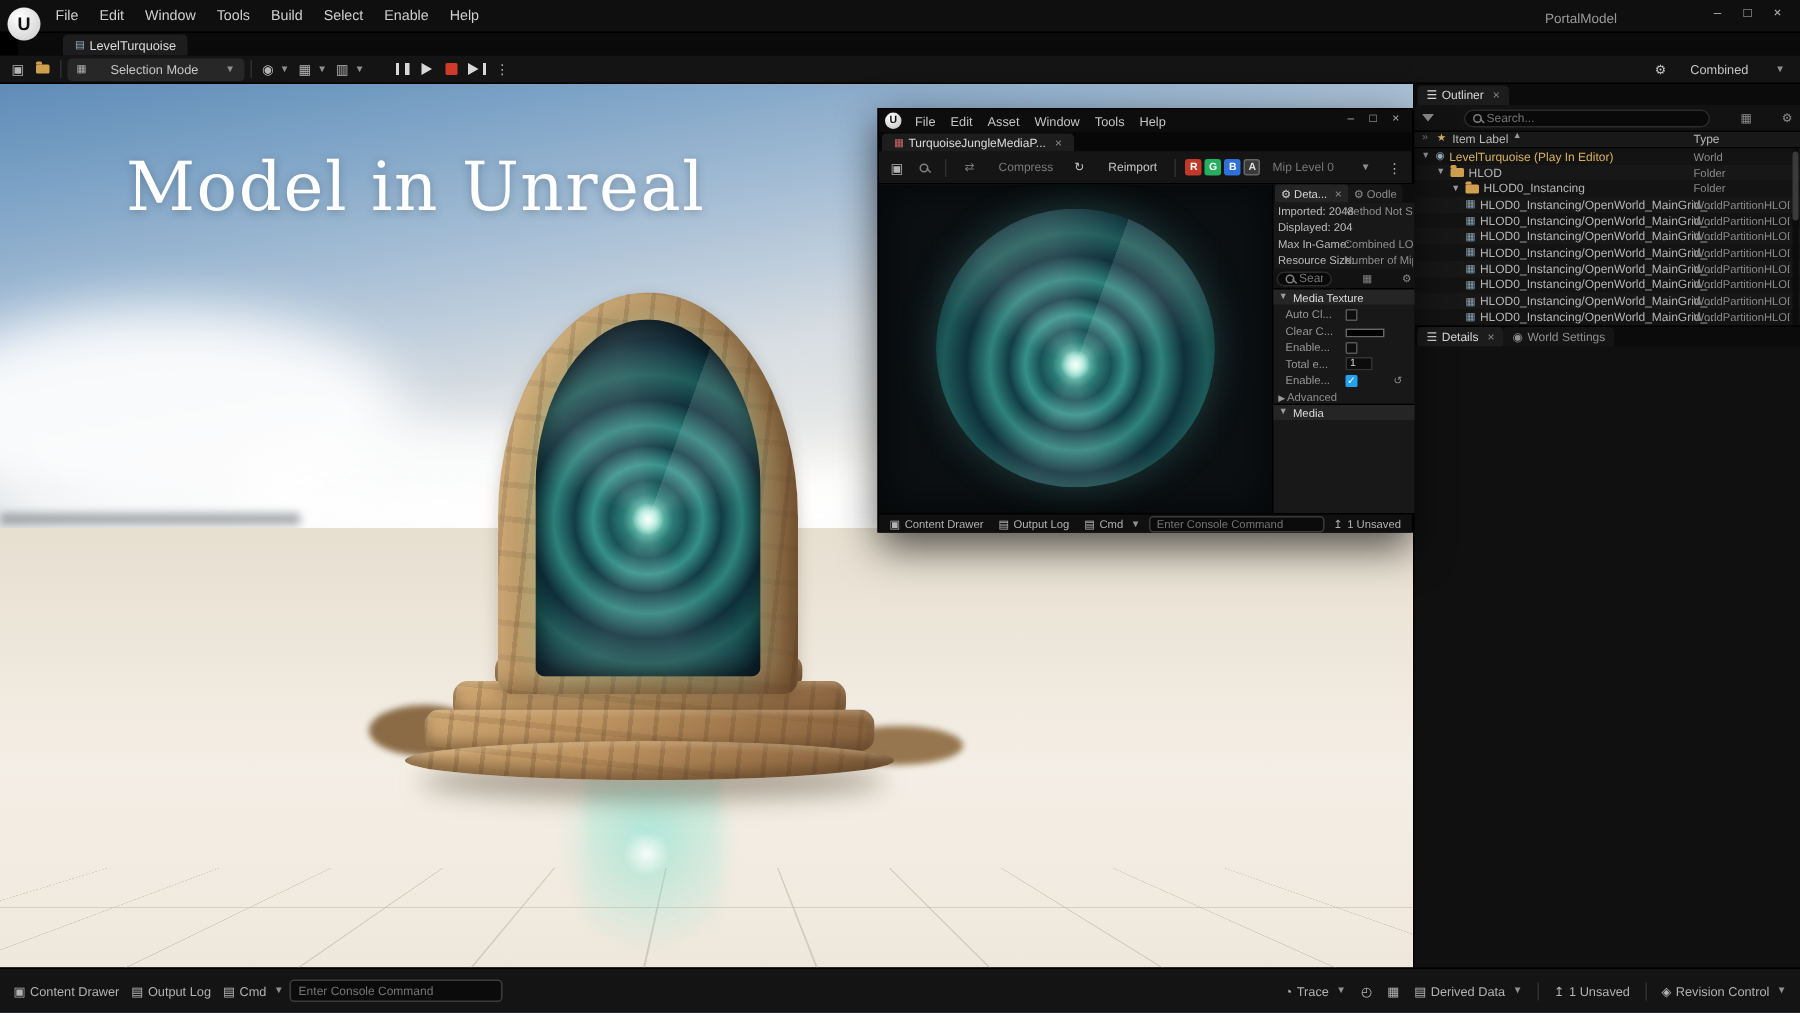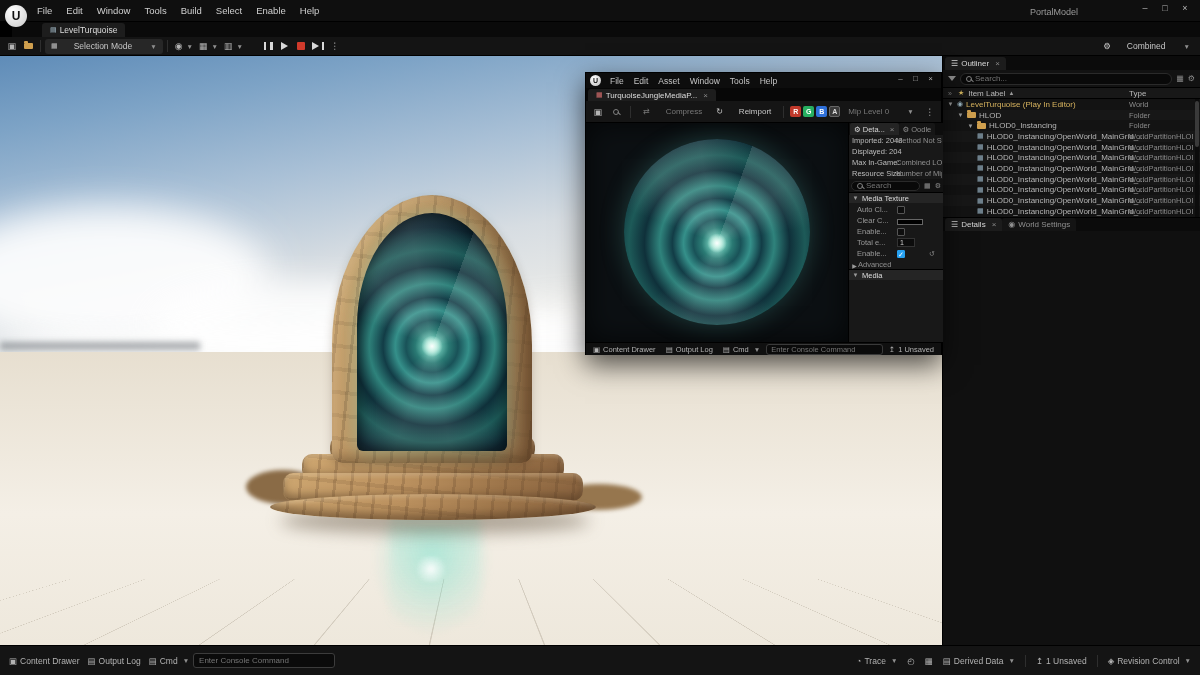--- a/index.html
+++ b/index.html
@@ -52,27 +52,27 @@
   .arch-inner{position:absolute;left:25px;top:18px;width:150px;height:238px;border-radius:75px 75px 6px 6px / 112px 112px 6px 6px;
       box-shadow:inset 0 0 16px rgba(0,0,0,.6),0 0 22px rgba(110,225,205,.35)}
   .slab{position:absolute;border-radius:10px;box-shadow:inset 0 -6px 9px rgba(70,48,28,.5),inset 0 3px 4px rgba(255,235,200,.3)}
   .rubble{position:absolute;border-radius:50%;filter:blur(2px)}
   .vp-title{position:absolute;left:84px;top:42px;font-family:"DejaVu Serif",serif;font-size:45px;color:#fff;text-shadow:0 1px 6px rgba(40,60,80,.35);letter-spacing:1px;z-index:4}
   
   .rpanel{position:absolute;left:942px;top:56px;width:258px;height:589px;background:#101010;border-left:1px solid #000}
   .ptabs{position:relative;height:14px;background:#0b0b0b;display:flex;align-items:flex-end;padding-left:2px}
   .ptab{display:inline-flex;align-items:center;gap:3px;background:#1c1c1c;height:13px;padding:0 6px;border-radius:3px 3px 0 0;font-size:8px;color:#d8d8d8;white-space:nowrap}
   .ptab.inactive{background:#141414;color:#909090}
-  .searchrow{height:17px;display:flex;align-items:center;gap:4px;padding:0 5px;background:#121212}
+  .searchrow{height:17px;display:flex;align-items:center;gap:20px;padding:0 5px;background:#121212}
   .search{display:flex;align-items:center;gap:3px;background:#090909;border:1px solid #2a2a2a;border-radius:7px;padding:0 5px;height:12px;flex:1;min-width:0}
   .search input{flex:1;background:transparent;border:none;outline:none;color:#cfcfcf;font-size:8px;font-family:inherit;min-width:0}
   .mag{position:relative;width:6px;height:6px;border:1.2px solid #7f7f7f;border-radius:50%;display:inline-block;flex:0 0 auto}
   .mag::after{content:"";position:absolute;width:4px;height:1.2px;background:#7f7f7f;transform:rotate(45deg);right:-3px;bottom:-1px}
   .funnel{display:inline-block;width:0;height:0;border-left:4px solid transparent;border-right:4px solid transparent;border-top:5px solid #8a8a8a}
-  .colhdr{height:12px;background:#181818;border-top:1px solid #000;border-bottom:1px solid #000;display:flex;align-items:center;font-size:8px;color:#b8b8b8;position:relative}
+  .colhdr{height:12px;background:#181818;border-top:1px solid #000;border-bottom:1px solid #000;display:flex;font-size:8px;color:#b8b8b8;position:relative}
   .ol-rows{position:relative;height:118px;overflow:hidden;background:#131313}
   .ol-row{position:relative;height:10.7px;display:flex;align-items:center;gap:3px;font-size:8px;color:#b5b5b5;white-space:nowrap;overflow:hidden}
   .ol-row:nth-child(even){background:#171717}
   .ol-type{position:absolute;left:186px;width:64px;color:#8a8a8a;overflow:hidden;white-space:nowrap;font-size:7.5px}
   .exp{font-size:6px;color:#9a9a9a;width:7px;text-align:center;flex:0 0 auto}
   .fold{position:relative;width:9px;height:6px;background:#cf9f4e;border-radius:1px;display:inline-block;flex:0 0 auto}
   .fold::before{content:"";position:absolute;top:-2px;left:0;width:4px;height:2px;background:#cf9f4e;border-radius:1px 1px 0 0}
   .oli{font-size:7px;flex:0 0 auto}
   .scrollbar{position:absolute;right:1px;top:0;width:4px;height:118px;background:#0c0c0c}
   .thumb{position:absolute;left:0;top:2px;width:4px;height:46px;background:#3a3a3a;border-radius:2px}
@@ -205,20 +205,21 @@
   <div class="abs" style="left:280px;top:452px;width:310px;height:26px;background:rgba(90,75,55,.45);border-radius:50%;filter:blur(8px)"></div>
   <div class="slab stone" style="left:330px;top:380px;width:205px;height:24px"></div>
   <div class="slab stone" style="left:302px;top:398px;width:262px;height:26px"></div>
   <div class="slab stone" style="left:283px;top:417px;width:300px;height:28px"></div>
   <div class="slab stone" style="left:270px;top:438px;width:326px;height:26px;border-radius:50%"></div>
 
   <div class="arch stone">
     <div class="arch-inner vortex"></div>
   </div>
 
+  <div class="vp-title">Model in Unreal</div>
 </div>
 
 <div class="mwin">
   <div class="m-titlebar">
     <span class="m-logo">U</span>
     <span class="m-menu row">
       <span>File</span>
       <span>Edit</span>
       <span>Asset</span>
       <span>Window</span>

